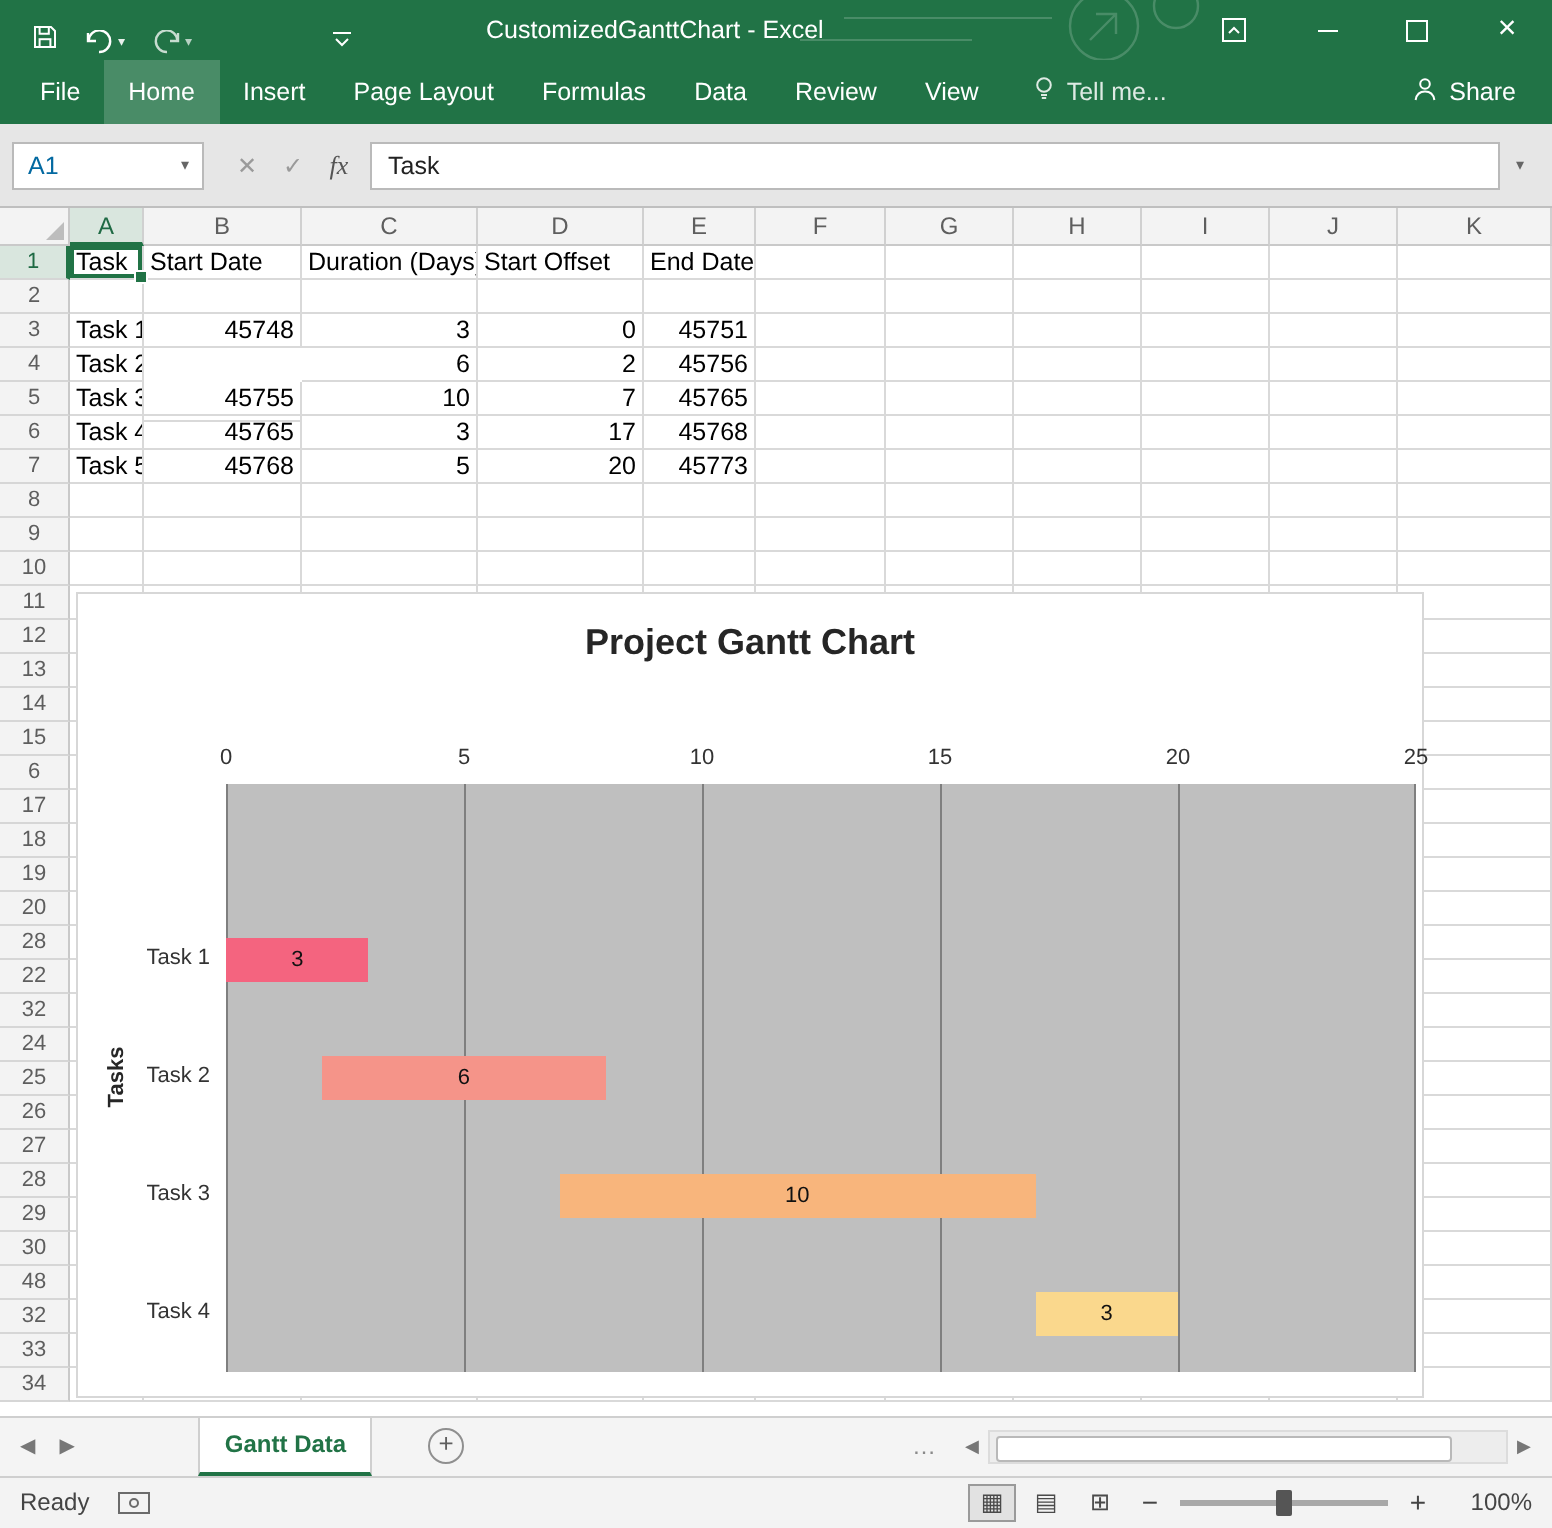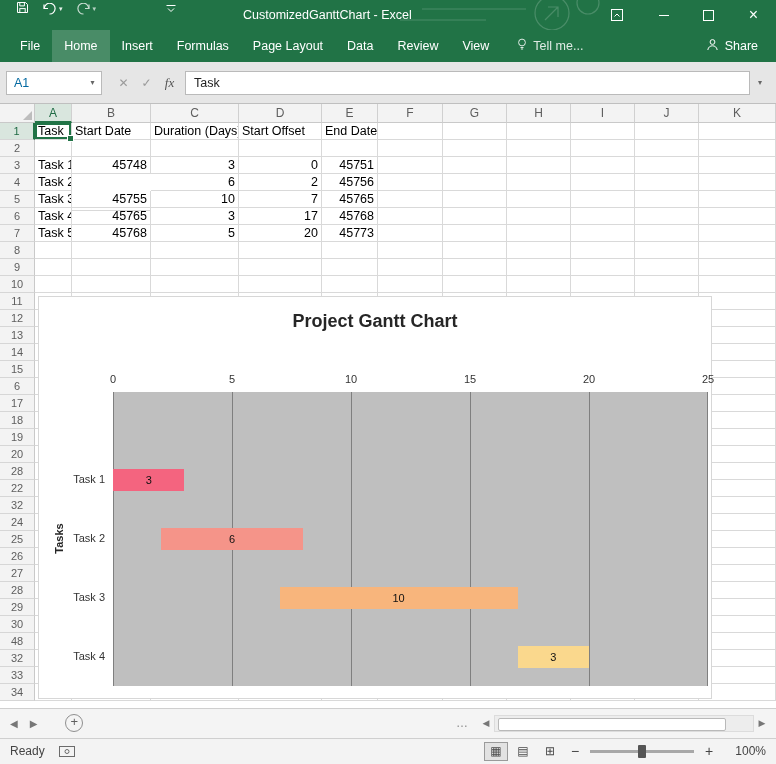--- a/index.html
+++ b/index.html
@@ -1,20 +1,20 @@
 <!DOCTYPE html>
 <html><head>
 <meta charset="utf-8">
 <style>
   html,body{margin:0;padding:0;background:#fff;}
   .app{width:776px;height:764px;display:flex;flex-direction:column;overflow:hidden;position:relative;
        font-family:"Liberation Sans",sans-serif;background:#fff;}
 
   
-  .titlebar{flex:0 0 30px;background:#217346;display:flex;align-items:flex-start;position:relative;color:#fff;}
+  .titlebar{flex:0 0 30px;background:#217346;display:flex;align-items:flex-end;position:relative;color:#fff;}
   .qat{display:flex;align-items:center;gap:13px;margin-left:16px;z-index:2;}
   .qat .grp{display:flex;align-items:center;gap:2px;}
   .qat .dd{font-size:7px;color:#fff;opacity:.9;}
   .tb-title{position:absolute;left:243px;top:0;height:30px;display:flex;align-items:center;
             font-size:12.5px;color:#fff;z-index:2;white-space:nowrap;}
   .tb-decor{position:absolute;left:400px;top:0;opacity:.18;z-index:1;}
   .ribbon-opts{position:absolute;right:152px;top:8px;z-index:2;}
   .win-btns{position:absolute;right:0;top:0;height:30px;display:flex;z-index:2;}
   .win-btn{width:45px;height:30px;display:flex;align-items:center;justify-content:center;}
   .min-glyph{width:10px;height:1px;background:#fff;}
@@ -174,22 +174,22 @@
           <span class="close-glyph">×</span>
         </div>
     </div>
   </div>
 
   <div class="ribbon">
     <div class="rtab-list">
         <div class="rtab">File</div>
         <div class="rtab active">Home</div>
         <div class="rtab">Insert</div>
+        <div class="rtab">Page Layout</div>
         <div class="rtab">Formulas</div>
-        <div class="rtab">Page Layout</div>
         <div class="rtab">Data</div>
         <div class="rtab">Review</div>
         <div class="rtab">View</div>
       </div>
     <div class="tellme">
       <span>
         <svg width="10" height="13" viewBox="0 0 10 13">
             <circle cx="5" cy="4.5" r="3.4" fill="none" stroke="currentColor"></circle>
             <path d="M3.5 9.5h3M3.9 11h2.2" stroke="currentColor"></path>
           </svg>
@@ -741,20 +741,21 @@
         <div class="cat-label" style="top: 293.8px;">Task 3</div>
         <div class="cat-label" style="top: 352.6px;">Task 4</div>
       </div>
   </div>
 
   <div class="tabbar">
     <div class="tab-nav">
       <span>◀</span>
       <span>▶</span>
     </div>
+    <div class="sheet-tab">Gantt Data</div>
     <div class="add-sheet">+</div>
     <div class="tab-dots">…</div>
     <div class="hscroll">
       <span class="hs-arrow">◀</span>
       <div class="hs-track">
         <div class="hs-thumb"></div>
       </div>
       <span class="hs-arrow">▶</span>
     </div>
   </div>

